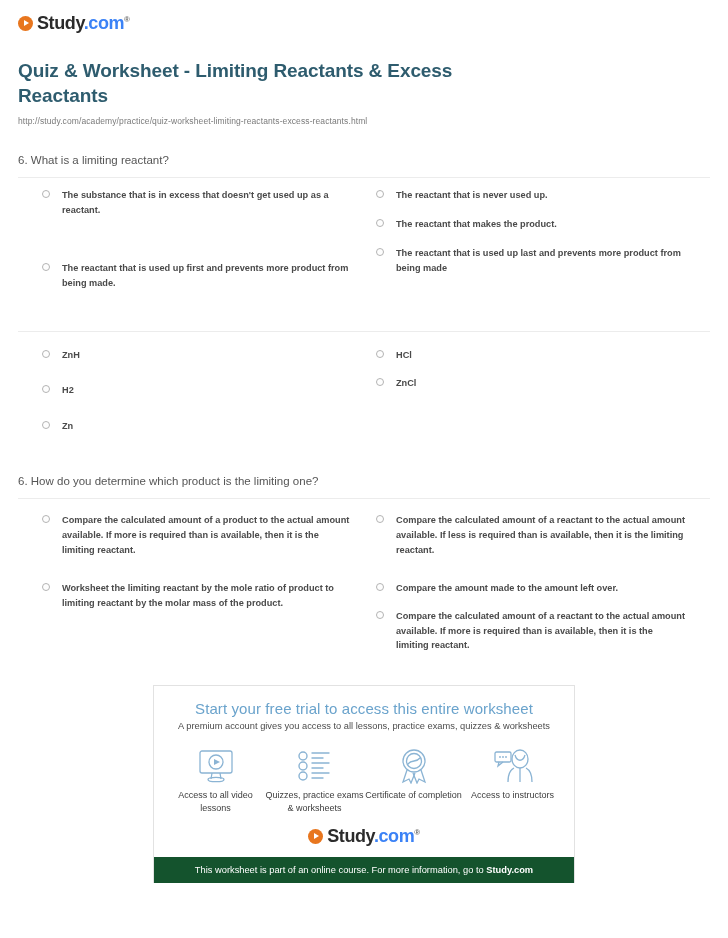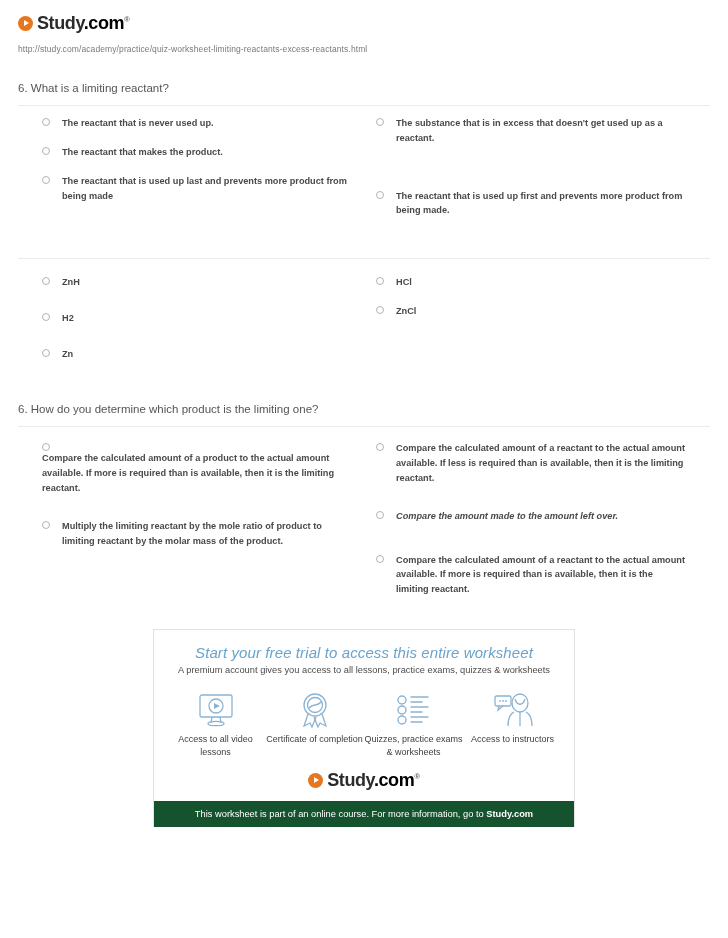--- a/index.html
+++ b/index.html
@@ -29,21 +29,21 @@
     width:0; height:0;
     border-left: 5px solid #ffffff;
     border-top: 3.4px solid transparent;
     border-bottom: 3.4px solid transparent;
     margin-left: 1.5px;
   }
   .logo-text {
     font-size: 18px; font-weight: 700; letter-spacing: -0.4px;
     color: #2b2b2b; line-height: 1;
   }
-  .logo-text .dim { color:#000000; font-weight:700;text-align:right; }
+  .logo-text .dim { color:#3b82f6; font-weight:700;text-align:right; }
   .logo-tm { font-size:8px; vertical-align: super; color:#6b6b6b; }
 
   .page-title {
     margin: 22px 0 0 0;
     font-size: 19px;
     font-weight: 700;
     color: #2e5c6e;
     line-height: 1.32;
     letter-spacing: -0.1px;
     max-width: 520px;
@@ -108,21 +108,20 @@
     border: 1px solid #e2e2e2;
     background: #ffffff;
     border-bottom: none;
   }
   .promo-head { padding: 14px 10px 2px 10px; text-align:center; }
   .promo-title {
     font-size: 15px;
     color: #6aa3cc;
     font-weight: 400;
     letter-spacing: 0.1px;
-    font-style: italic;
   }
   .promo-sub {
     font-size: 9.3px;
     color: #4c4c4c;
     margin-top: 4px;
   }
 
   .perks {
     display:flex;
     padding: 12px 12px 6px 12px;
@@ -155,55 +154,56 @@
 <body>
 
 <div class="header">
   <div class="logo-row">
     <span class="logo-mark">
         <span class="tri"></span>
       </span>
     <span class="logo-text"><span>Study</span><span class="dim">.com</span><span class="logo-tm">®</span></span>
   </div>
 
+  <h1 class="page-title">Quiz &amp; Worksheet - Limiting Reactants &amp; Excess Reactants</h1>
   <div class="page-url">http://study.com/academy/practice/quiz-worksheet-limiting-reactants-excess-reactants.html</div>
 </div>
 
 <div class="quiz">
 
   <div class="question-block">
     <div class="question-text">6. What is a limiting reactant?</div>
     <div class="q-divider"></div>
     <div class="options">
       <div class="opt-col">
         <div class="option">
           <span class="radio"></span>
+          <span class="opt-label">The substance that is in excess that doesn't get used up as a reactant.</span>
+        </div>
+        <div class="option spacer">
+          <span class="radio"></span>
+          <span class="opt-label">&nbsp;</span>
+        </div>
+        <div class="option">
+          <span class="radio"></span>
+          <span class="opt-label">The reactant that is used up first and prevents more product from being made.</span>
+        </div>
+      </div>
+      <div class="opt-col">
+        <div class="option">
+          <span class="radio"></span>
           <span class="opt-label">The reactant that is never used up.</span>
         </div>
         <div class="option">
           <span class="radio"></span>
           <span class="opt-label">The reactant that makes the product.</span>
         </div>
         <div class="option">
           <span class="radio"></span>
           <span class="opt-label">The reactant that is used up last and prevents more product from being made</span>
-        </div>
-      </div>
-      <div class="opt-col">
-        <div class="option">
-          <span class="radio"></span>
-          <span class="opt-label">The substance that is in excess that doesn't get used up as a reactant.</span>
-        </div>
-        <div class="option spacer">
-          <span class="radio"></span>
-          <span class="opt-label">&nbsp;</span>
-        </div>
-        <div class="option">
-          <span class="radio"></span>
-          <span class="opt-label">The reactant that is used up first and prevents more product from being made.</span>
         </div>
       </div>
     </div>
   </div>
 
   <div class="question-block" style="margin-top:26px;">
     <div class="q-divider"></div>
     <div class="options" style="padding-top:6px;justify-content:center;">
       <div class="opt-col">
         <div class="option" style="margin-bottom:21px;">
@@ -230,35 +230,35 @@
         </div>
       </div>
     </div>
   </div>
 
   <div class="question-block" style="margin-top:25px;">
     <div class="question-text">6. How do you determine which product is the limiting one?</div>
     <div class="q-divider"></div>
     <div class="options" style="padding-top:4px;">
       <div class="opt-col">
-        <div class="option" style="margin-bottom:23px;flex-direction:column;">
+        <div class="option" style="margin-bottom:23px;">
           <span class="radio"></span>
           <span class="opt-label">Compare the calculated amount of a product to the actual amount available. If more is required than is available, then it is the limiting reactant.</span>
         </div>
         <div class="option">
           <span class="radio"></span>
-          <span class="opt-label">Multiply the limiting reactant by the mole ratio of product to limiting reactant by the molar mass of the product.</span>
+          <span class="opt-label">Worksheet the limiting reactant by the mole ratio of product to limiting reactant by the molar mass of the product.</span>
         </div>
       </div>
       <div class="opt-col">
         <div class="option" style="margin-bottom:23px;">
           <span class="radio"></span>
           <span class="opt-label">Compare the calculated amount of a reactant to the actual amount available. If less is required than is available, then it is the limiting reactant.</span>
         </div>
-        <div class="option" style="margin-bottom:29px;font-style:italic;">
+        <div class="option" style="margin-bottom:13px;">
           <span class="radio"></span>
           <span class="opt-label">Compare the amount made to the amount left over.</span>
         </div>
         <div class="option">
           <span class="radio"></span>
           <span class="opt-label">Compare the calculated amount of a reactant to the actual amount available. If more is required than is available, then it is the limiting reactant.</span>
         </div>
       </div>
     </div>
   </div>
@@ -280,41 +280,41 @@
             <path d="M17 10 L23 13 L17 16 Z" fill="#8bb4d4" stroke="none"></path>
             <path d="M15 24 L14 30 M23 24 L24 30"></path>
             <ellipse cx="19" cy="30.5" rx="8" ry="2.2"></ellipse>
           </svg>
         </div>
         <div class="perk-label">Access to all video lessons</div>
       </div>
 
       <div class="perk">
         <div class="perk-icon">
+          <svg width="36" height="34" viewBox="0 0 36 34" fill="none" stroke="#8bb4d4" stroke-width="1.4">
+            <circle cx="6" cy="7" r="4"></circle>
+              <circle cx="6" cy="17" r="4"></circle>
+              <circle cx="6" cy="27" r="4"></circle>
+            <path d="M15 4 H32 M15 9 H26 M15 14 H32 M15 19 H26 M15 24 H32 M15 29 H26" stroke-linecap="round"></path>
+          </svg>
+        </div>
+        <div class="perk-label">Quizzes, practice exams &amp; worksheets</div>
+      </div>
+
+      <div class="perk">
+        <div class="perk-icon">
           <svg width="34" height="36" viewBox="0 0 34 36" fill="none" stroke="#8bb4d4" stroke-width="1.3">
             <circle cx="17" cy="13" r="11"></circle>
             <circle cx="17" cy="13" r="7.5"></circle>
             <path d="M11 16 C15 11, 19 15, 23 10" stroke-linecap="round"></path>
             <path d="M10 22 L6 34 L12 31 L14 35 L18 25"></path>
             <path d="M24 22 L28 34 L22 31 L20 35 L16 25"></path>
           </svg>
         </div>
         <div class="perk-label">Certificate of completion</div>
-      </div>
-
-      <div class="perk">
-        <div class="perk-icon">
-          <svg width="36" height="34" viewBox="0 0 36 34" fill="none" stroke="#8bb4d4" stroke-width="1.4">
-            <circle cx="6" cy="7" r="4"></circle>
-              <circle cx="6" cy="17" r="4"></circle>
-              <circle cx="6" cy="27" r="4"></circle>
-            <path d="M15 4 H32 M15 9 H26 M15 14 H32 M15 19 H26 M15 24 H32 M15 29 H26" stroke-linecap="round"></path>
-          </svg>
-        </div>
-        <div class="perk-label">Quizzes, practice exams &amp; worksheets</div>
       </div>
 
       <div class="perk">
         <div class="perk-icon">
           <svg width="40" height="34" viewBox="0 0 40 34" fill="none" stroke="#8bb4d4" stroke-width="1.3">
             <rect x="2" y="3" width="16" height="10" rx="1.5"></rect>
             <path d="M6 13 L5 17 L10 13"></path>
             <circle cx="7" cy="8" r="0.9" fill="#8bb4d4" stroke="none"></circle>
             <circle cx="10" cy="8" r="0.9" fill="#8bb4d4" stroke="none"></circle>
             <circle cx="13" cy="8" r="0.9" fill="#8bb4d4" stroke="none"></circle>

